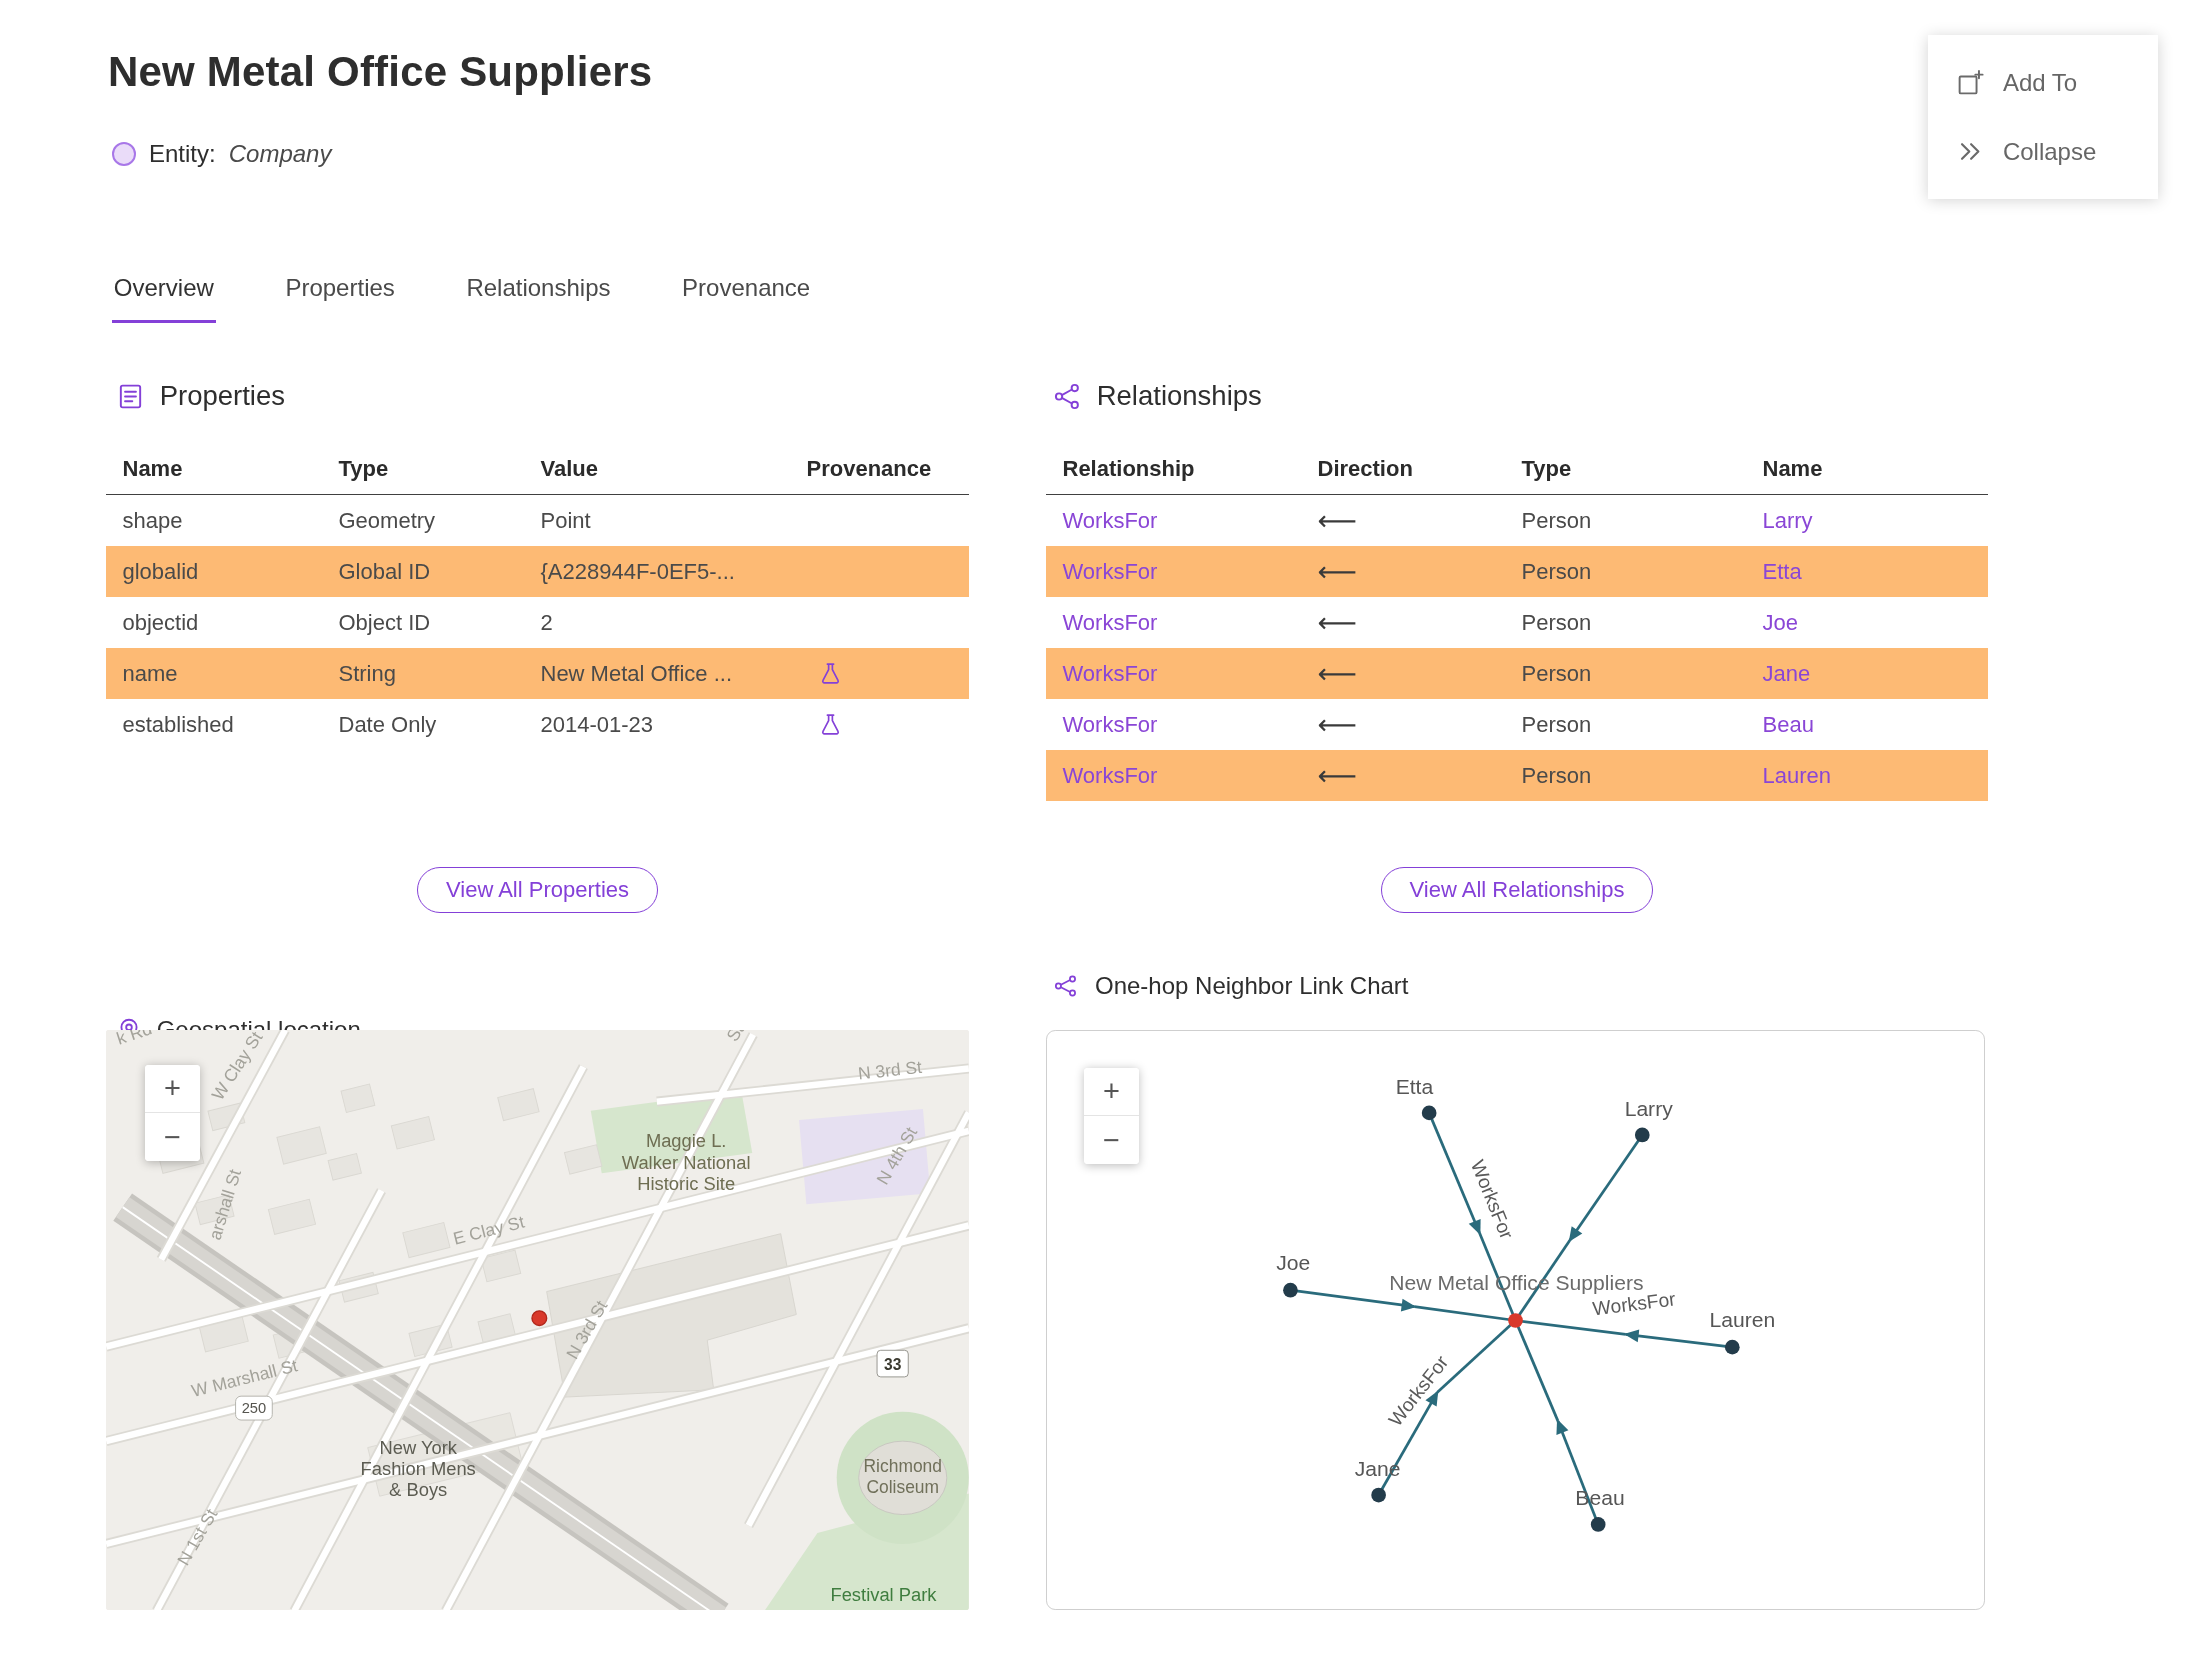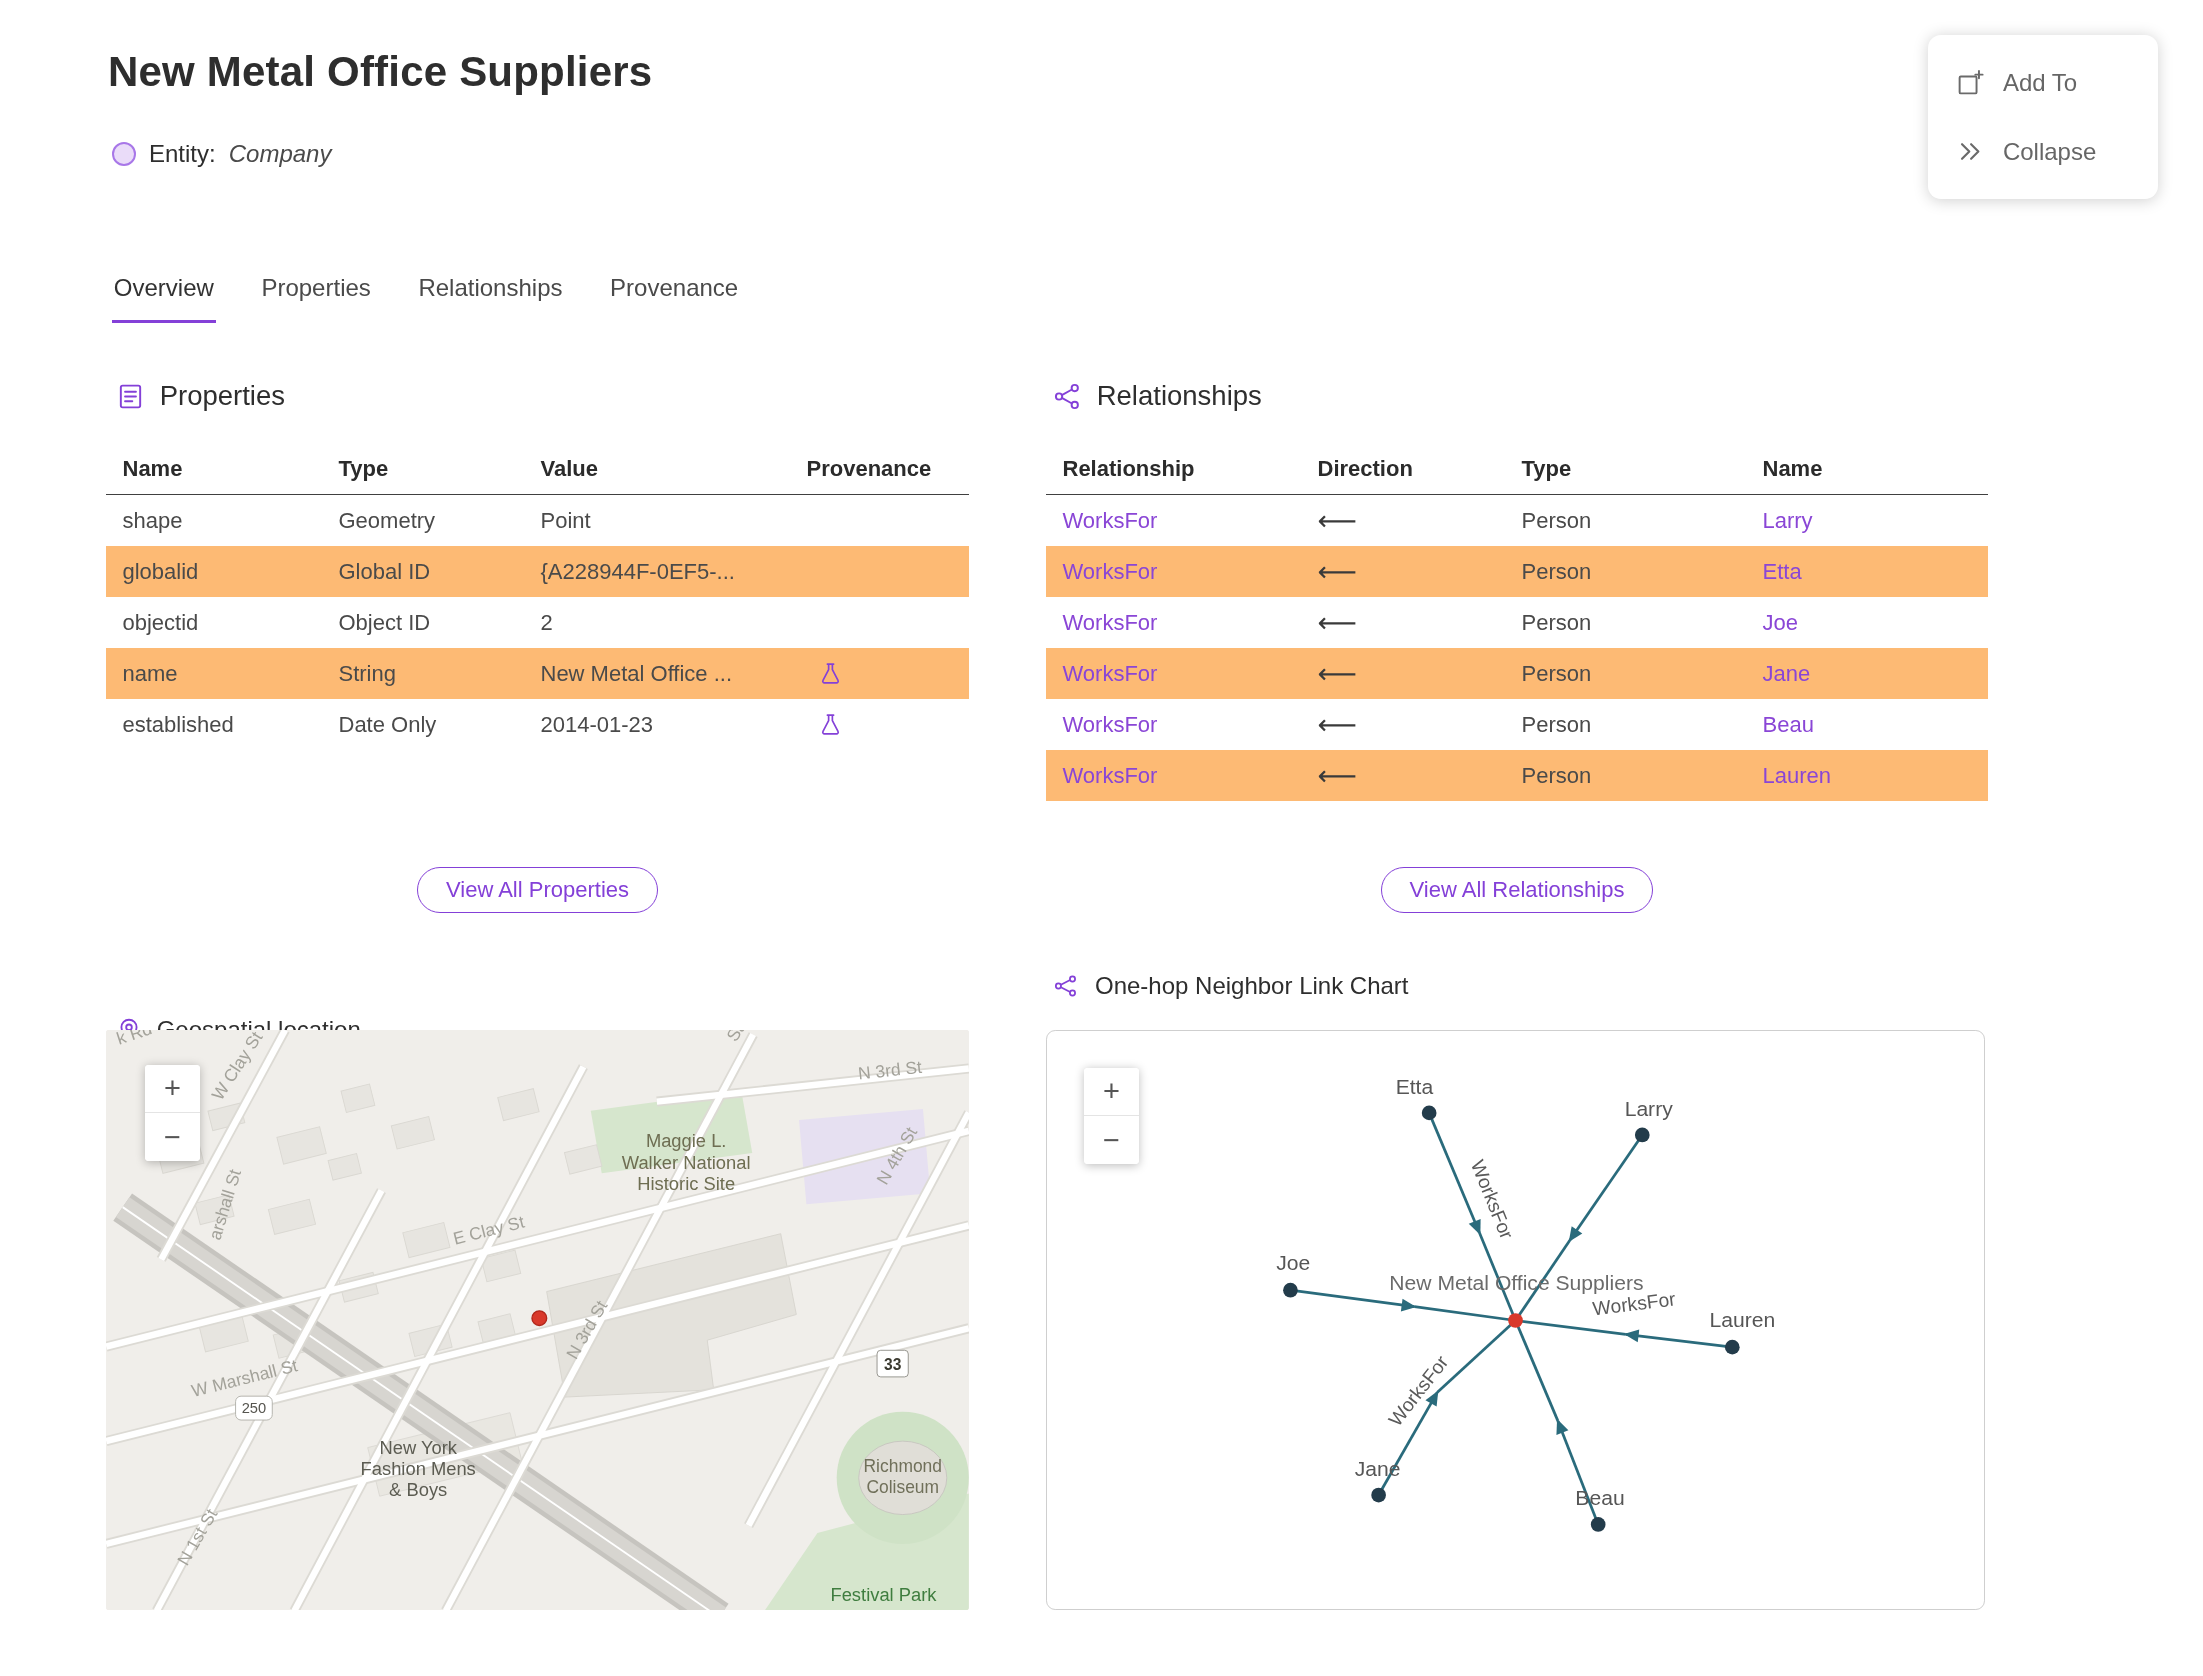--- a/index.html
+++ b/index.html
@@ -5,25 +5,25 @@
   html,body{margin:0;padding:0;background:#ffffff;}
   body{width:2204px;height:1677px;font-family:"Liberation Sans",sans-serif;color:#4a4a4a;}
   .page{position:relative;width:2204px;height:1677px;background:#fff;overflow:hidden;}
 
   .title{position:absolute;left:108px;top:48px;font-size:42px;font-weight:700;color:#2e2e2e;letter-spacing:0.2px;}
   .entity-row{position:absolute;left:112px;top:140px;display:flex;align-items:center;gap:13px;font-size:24px;}
   .entity-dot{width:24px;height:24px;border-radius:50%;background:#eadcf9;border:2.8px solid #a877e8;box-sizing:border-box;}
   .entity-label{font-weight:400;color:#2e2e2e;}
   .entity-type{color:#4a4a4a;font-style:italic;}
 
-  .actions-card{position:absolute;left:1928px;top:35px;width:230px;box-sizing:border-box;padding:33px 27.5px;background:#fff;border-radius:13px;box-shadow:0 1.8px 14.7px rgba(0,0,0,0.18);display:flex;flex-direction:column;gap:40px;}
+  .actions-card{position:absolute;left:1928px;top:35px;width:230px;box-sizing:border-box;padding:33px 27.5px;background:#fff;border-radius:0;box-shadow:0 1.8px 14.7px rgba(0,0,0,0.18);display:flex;flex-direction:column;gap:40px;}
   .action-row{display:flex;align-items:center;gap:18.4px;font-size:24px;color:#666;cursor:pointer;}
   .action-row svg{width:29px;height:29px;}
 
-  .tabs{position:absolute;left:112px;top:274px;display:flex;gap:44px;font-size:24px;color:#4a4a4a;}
+  .tabs{position:absolute;left:112px;top:274px;display:flex;gap:68px;font-size:24px;color:#4a4a4a;}
   .tab{padding:0 1.8px 18.4px 1.8px;cursor:pointer;}
   .tab.active{color:#323232;border-bottom:3.7px solid #8440d8;}
 
   .section-header{position:absolute;display:flex;align-items:center;gap:14.7px;font-size:27.5px;color:#2e2e2e;font-weight:500;}
   .section-header svg{width:29px;height:29px;}
 
   .table{position:absolute;top:443px;font-size:22px;}
   .t-row{display:grid;align-items:center;height:51px;}
   .props-table{left:106px;width:863px;}
   .props-table .t-row{grid-template-columns:216px 202px 266px 179px;}

